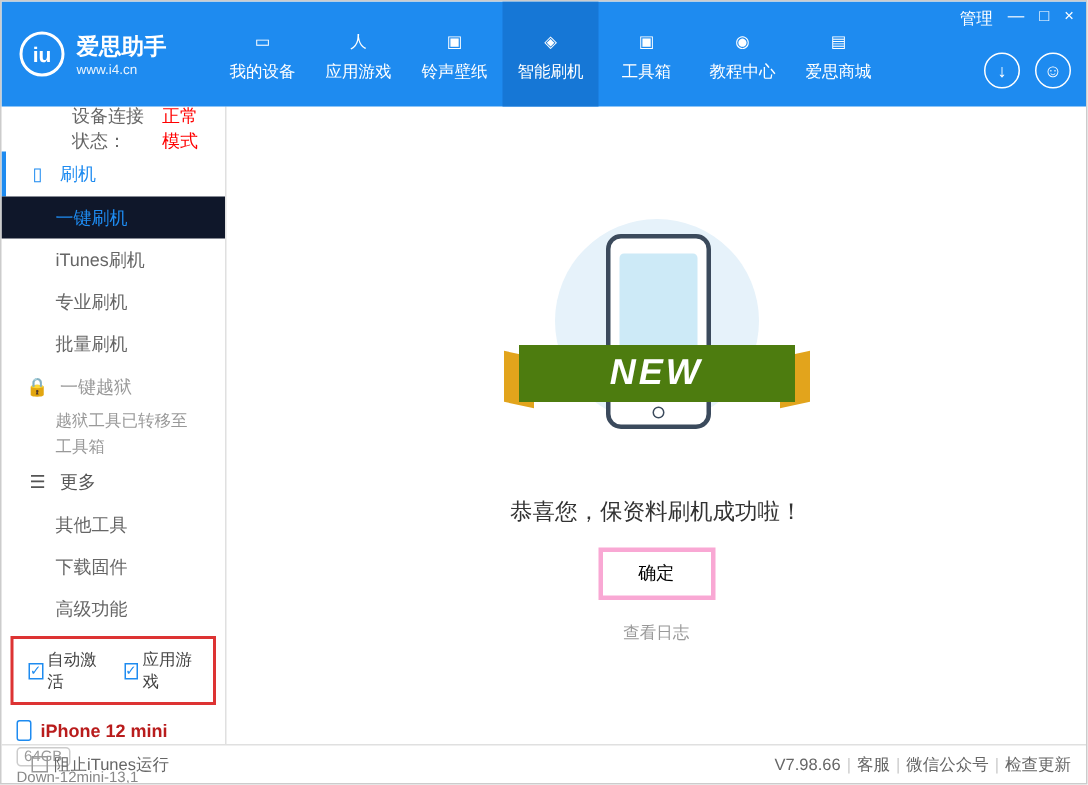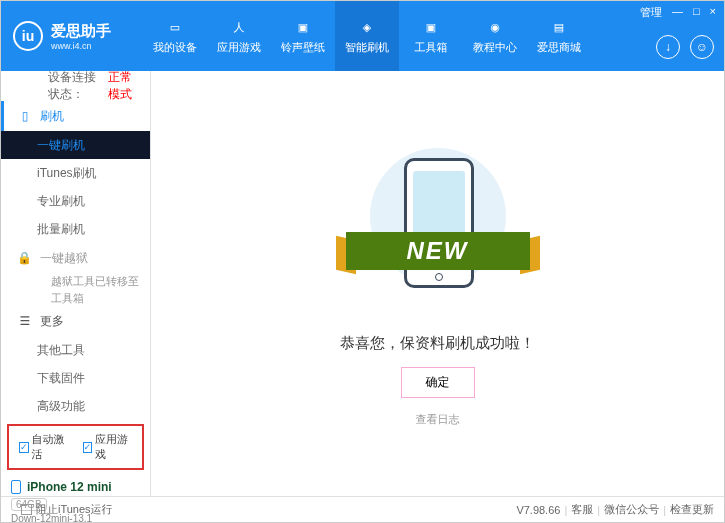--- a/index.html
+++ b/index.html
@@ -28,46 +28,46 @@
 .status-label { color: #666; }
 .status-value { color: #f00; }
 
 .side-section { }
 .side-header { height: 30px; display: flex; align-items: center; gap: 8px; padding: 0 14px; color: #1e8bf0; border-left: 3px solid #1e8bf0; }
 .side-header.gray { color: #999; border-left-color: transparent; }
 .side-header.plain { color: #555; border-left-color: transparent; }
 .side-icon { width: 14px; height: 14px; display: inline-flex; align-items: center; justify-content: center; }
 .side-item { height: 28px; display: flex; align-items: center; padding-left: 36px; color: #666; cursor: pointer; }
 .side-item.active { background: #0f172a; color: #1e8bf0; }
-.side-note { font-size: 11px; color: #999; padding-left: 50px; line-height: 1.5; }
+.side-note { font-size: 11px; color: #999; padding-left: 36px; line-height: 1.5; }
 
 .checkbox-row { display: flex; gap: 14px; padding: 6px 10px; border: 2px solid #d33; margin: 4px 6px; }
 .check-item { display: flex; align-items: center; gap: 3px; font-size: 11px; color: #444; }
 .check-box { width: 11px; height: 11px; border: 1px solid #1e8bf0; display: inline-flex; align-items: center; justify-content: center; color: #1e8bf0; font-size: 9px; }
 
 .device-block { padding: 6px 10px; }
-.device-row { display: flex; align-items: center; gap: 6px; color: #14532d; font-weight: bold; font-size: 12px; }
+.device-row { display: flex; align-items: center; gap: 6px; color: #b91c1c; font-weight: bold; font-size: 12px; }
 .device-phone-icon { width: 10px; height: 14px; border: 1.5px solid #1e8bf0; border-radius: 2px; }
 .storage-badge { display: inline-block; border: 1px solid #ccc; border-radius: 3px; padding: 0 4px; font-size: 10px; color: #999; margin-top: 4px; }
 .device-sub { font-size: 10px; color: #888; margin-top: 2px; }
 
 .main { flex: 1; display: flex; flex-direction: column; align-items: center; justify-content: center; gap: 14px; position: relative; }
 .phone-illo { position: relative; width: 160px; height: 180px; }
 .circle-bg { position: absolute; top: 8px; left: 12px; width: 136px; height: 136px; border-radius: 50%; background: #e6f2fa; }
 .phone-body { position: absolute; top: 18px; left: 46px; width: 70px; height: 130px; background: #fff; border: 3px solid #3b4a5c; border-radius: 10px; }
 .phone-screen { position: absolute; top: 10px; left: 6px; right: 6px; bottom: 16px; background: #cdeaf7; border-radius: 3px; }
 .phone-btn { position: absolute; bottom: 4px; left: 50%; transform: translateX(-50%); width: 8px; height: 8px; border: 1.5px solid #3b4a5c; border-radius: 50%; }
 .ribbon { position: absolute; top: 92px; left: -12px; right: -12px; height: 38px; background: #4d7c0f; display: flex; align-items: center; justify-content: center; }
 .ribbon::before, .ribbon::after { content: ""; position: absolute; top: 6px; width: 20px; height: 34px; background: #e2a41c; z-index: -1; }
 .ribbon::before { left: -10px; transform: skewY(12deg); }
 .ribbon::after { right: -10px; transform: skewY(-12deg); }
 .ribbon-text { color: #fff; font-size: 24px; font-weight: 900; font-style: italic; letter-spacing: 2px; }
 
 .success-msg { font-size: 15px; color: #333; }
-.confirm-btn { padding: 6px 24px; border: 1px solid #f9a8d4; background: #fff; font-size: 12px; cursor: pointer; }
+.confirm-btn { padding: 6px 24px; border: 3px solid #f9a8d4; background: #fff; font-size: 12px; cursor: pointer; }
 .view-log { font-size: 11px; color: #999; cursor: pointer; }
 
 .footer { height: 26px; border-top: 1px solid #e0e0e0; display: flex; align-items: center; padding: 0 10px; font-size: 11px; color: #666; }
 .footer-left { display: flex; align-items: center; gap: 4px; margin-left: 10px; }
 .footer-check { width: 11px; height: 11px; border: 1px solid #999; display: inline-block; }
 .footer-right { margin-left: auto; display: flex; align-items: center; gap: 4px; }
 .divider { color: #ccc; }
 </style>
 </head>
 <body>

